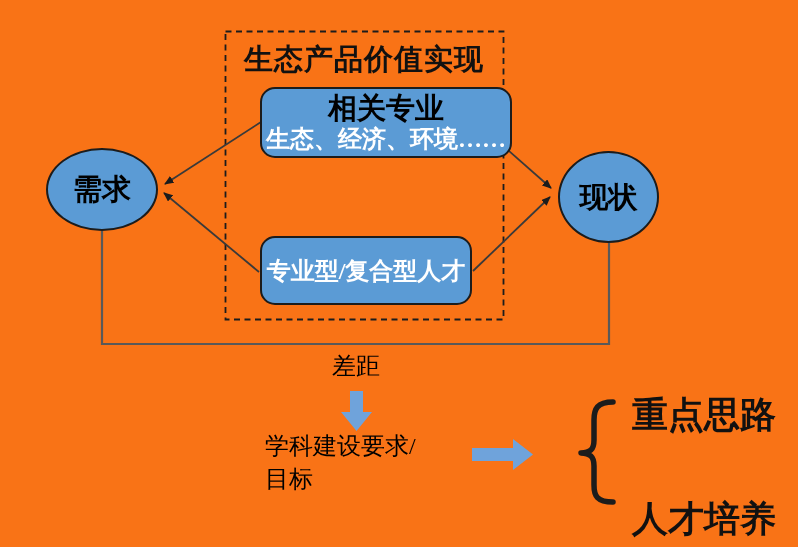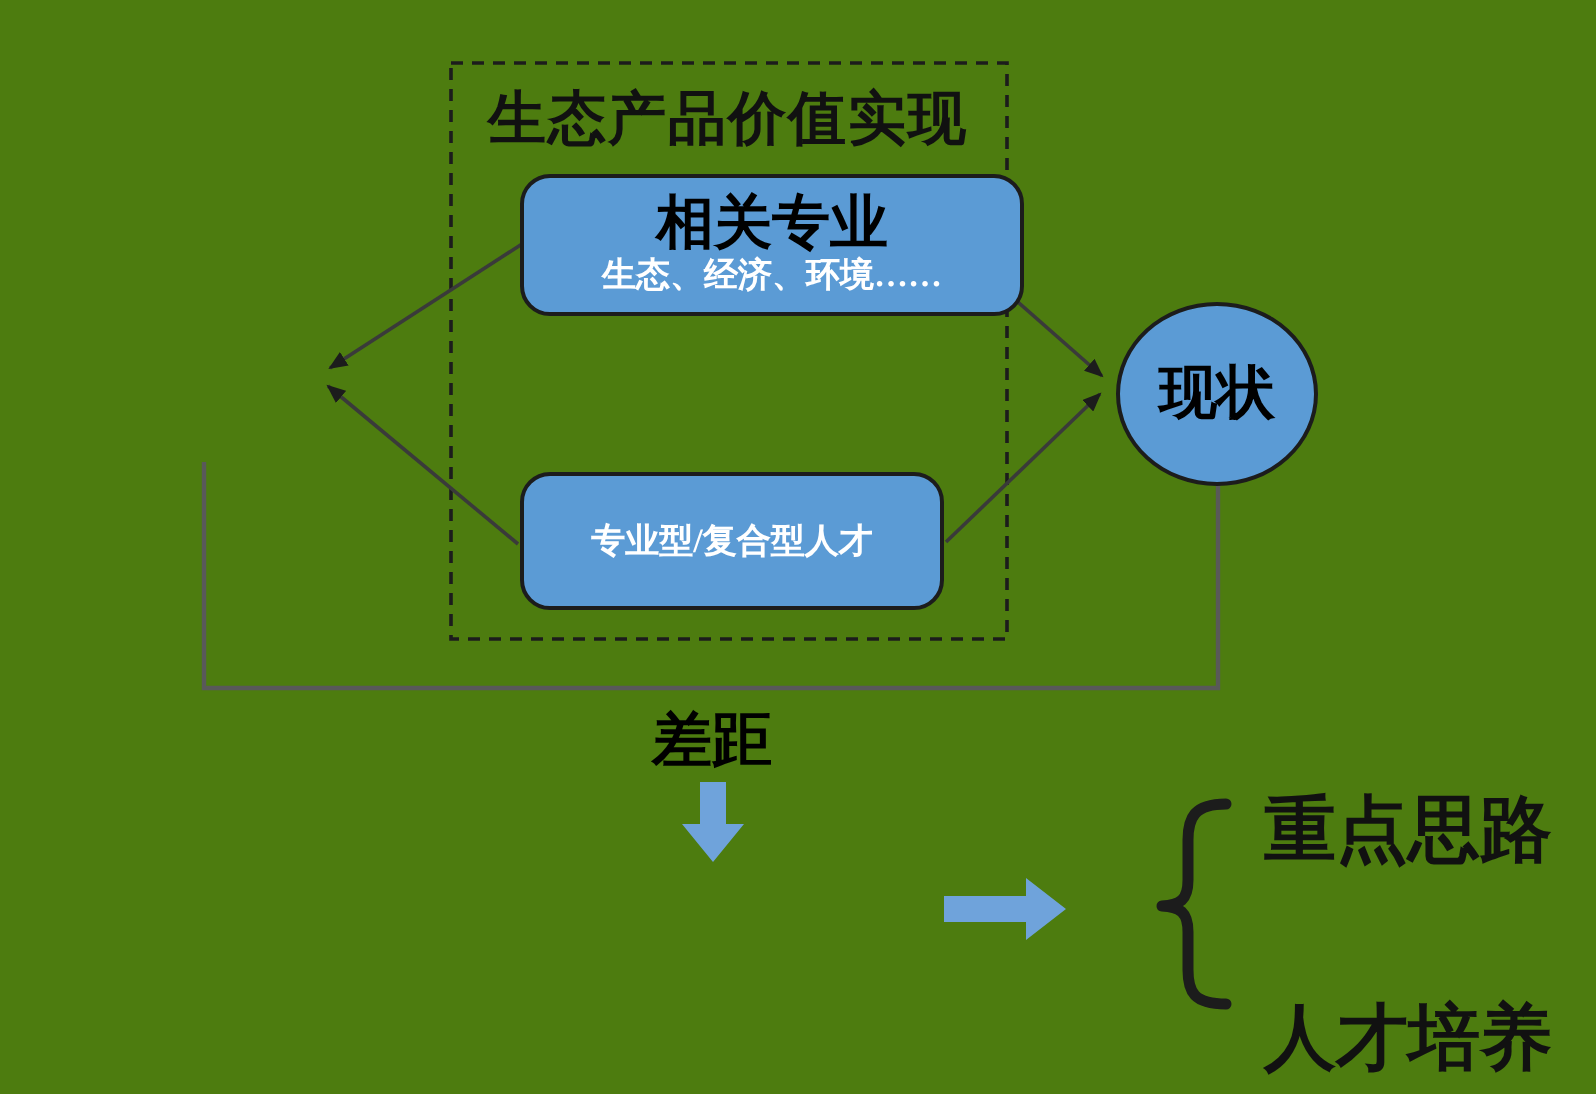--- a/index.html
+++ b/index.html
@@ -1,20 +1,20 @@
 <!DOCTYPE html>
 <html><head>
 <meta charset="utf-8">
 <style>
   html, body { margin: 0; padding: 0; background: #ffffff; }
   #canvas {
     position: relative;
     width: 798px;
     height: 547px;
-    background: #4d7c0f;
+    background: #f97316;
     font-family: "Liberation Serif", "DejaVu Serif", serif;
     color: #111111;
     overflow: hidden;
   }
   #wires { position: absolute; left: 0; top: 0; width: 798px; height: 547px; }
   .abs { position: absolute; }
 
   
   .proc-box {
     position: absolute;
@@ -28,21 +28,21 @@
     box-sizing: border-box;
   }
   .proc-title {
     font-size: 29px;
     font-weight: bold;
     color: #000000;
     line-height: 1.05;
     white-space: nowrap;
   }
   .proc-sub {
-    font-size: 17px;
+    font-size: 24px;
     font-weight: bold;
     color: #ffffff;
     line-height: 1.1;
     white-space: nowrap;
     margin-top: 2px;
   }
 
   
   .ell {
     position: absolute;
@@ -51,21 +51,21 @@
     border-radius: 50%;
     display: flex;
     flex-direction: column;
     align-items: center;
     justify-content: center;
     box-sizing: border-box;
     text-align: center;
   }
   .ell-label { font-size: 29px; font-weight: bold; color: #000; line-height: 1.12; white-space: nowrap; }
 
-  .big-label { font-size: 30px; font-weight: bold; color: #000; white-space: nowrap; }
+  .big-label { font-size: 24px; font-weight: normal; color: #000; white-space: nowrap; }
 
   #frame-title {
     left: 225px; top: 40px; width: 278px;
     text-align: center;
     font-size: 29px; font-weight: bold;
     letter-spacing: 1px;
     white-space: nowrap;
   }
   #gap-label { left: 296px; top: 350px; width: 120px; text-align: center; }
   #req-text  { left: 265px; top: 430px; line-height: 33px; }
@@ -104,24 +104,31 @@
 
   <div class="proc-box" style="left:260px; top:87px; width:252px; height:71px;">
     <div class="proc-title">相关专业</div>
     <div class="proc-sub">生态、经济、环境……</div>
   </div>
 
   <div class="proc-box" style="left:260px; top:236px; width:212px; height:69px;">
     <div class="proc-sub">专业型/复合型人才</div>
   </div>
 
+  <div class="ell" style="left:46px; top:148px; width:112px; height:83px;">
+    <div class="ell-label">需求</div>
+  </div>
 
   <div class="ell" style="left:558px; top:151px; width:101px; height:92px;">
     <div class="ell-label">现状</div>
   </div>
 
   <div id="gap-label" class="abs big-label">差距</div>
 
+  <div id="req-text" class="abs big-label">
+    <div>学科建设要求/</div>
+    <div>目标</div>
+  </div>
 
   <div class="abs outcome" style="top:391px;">重点思路</div>
   <div class="abs outcome" style="top:495px;">人才培养</div>
 
 </div>
 
 </body></html>

